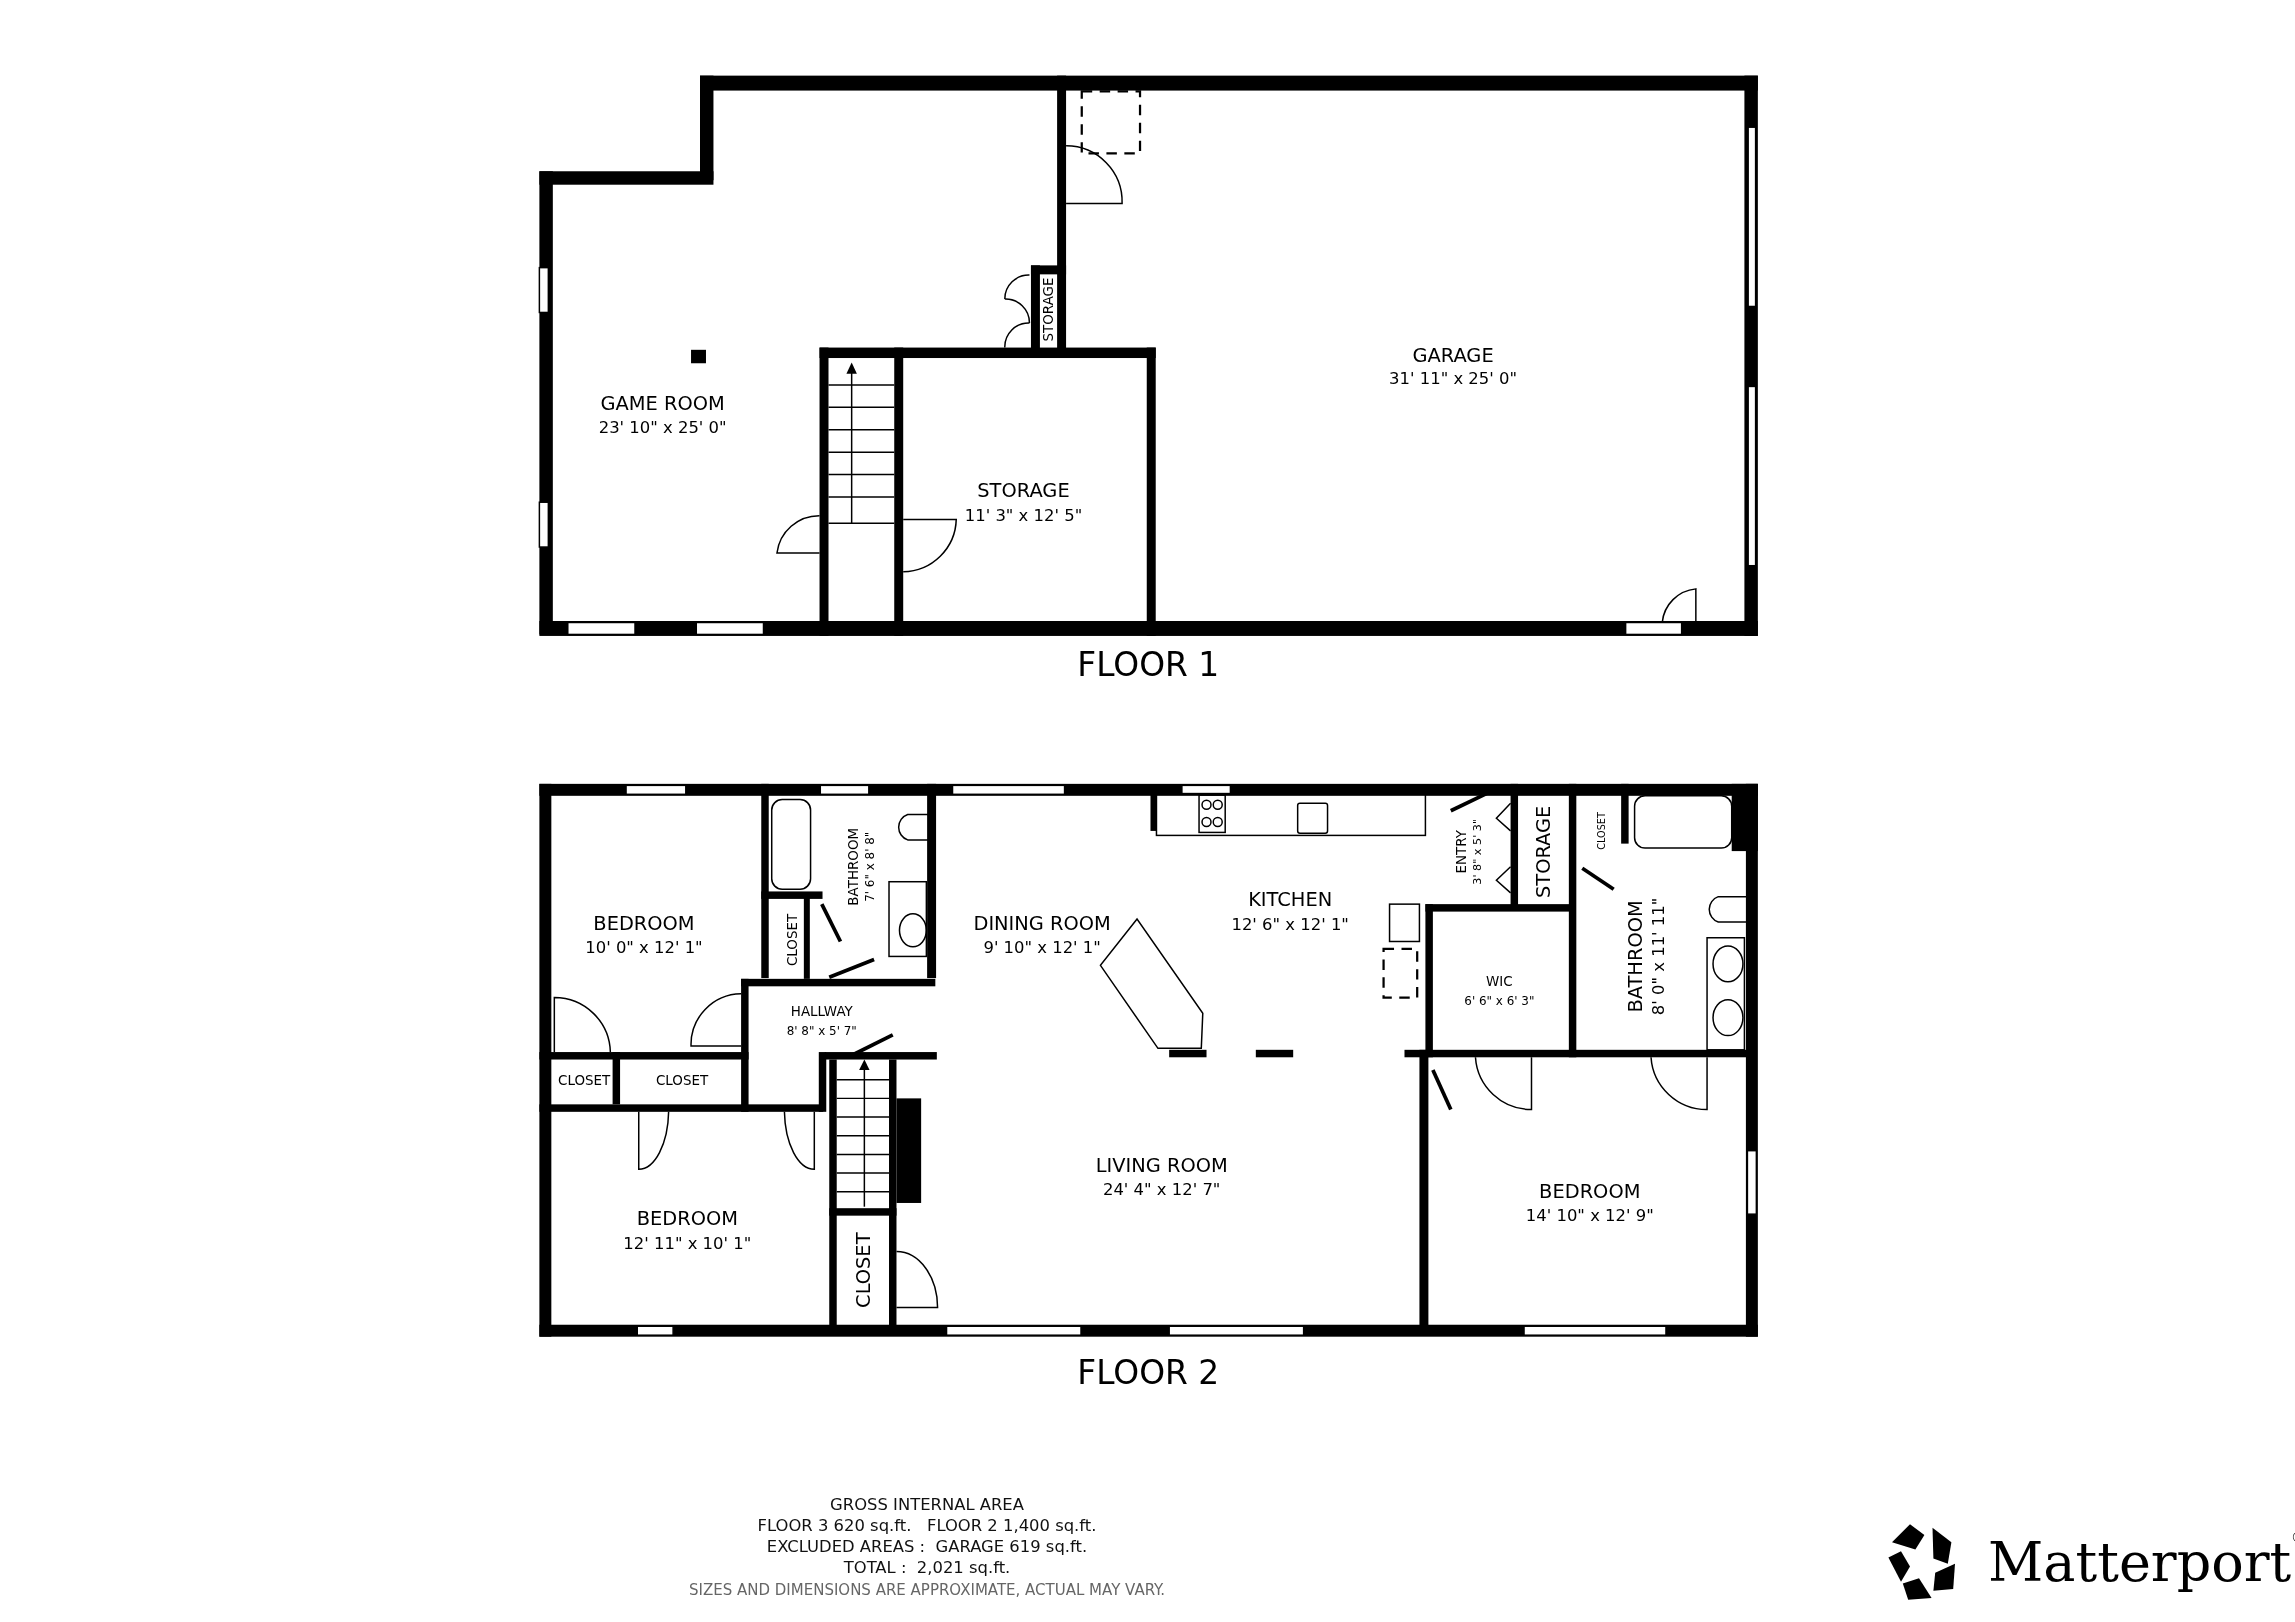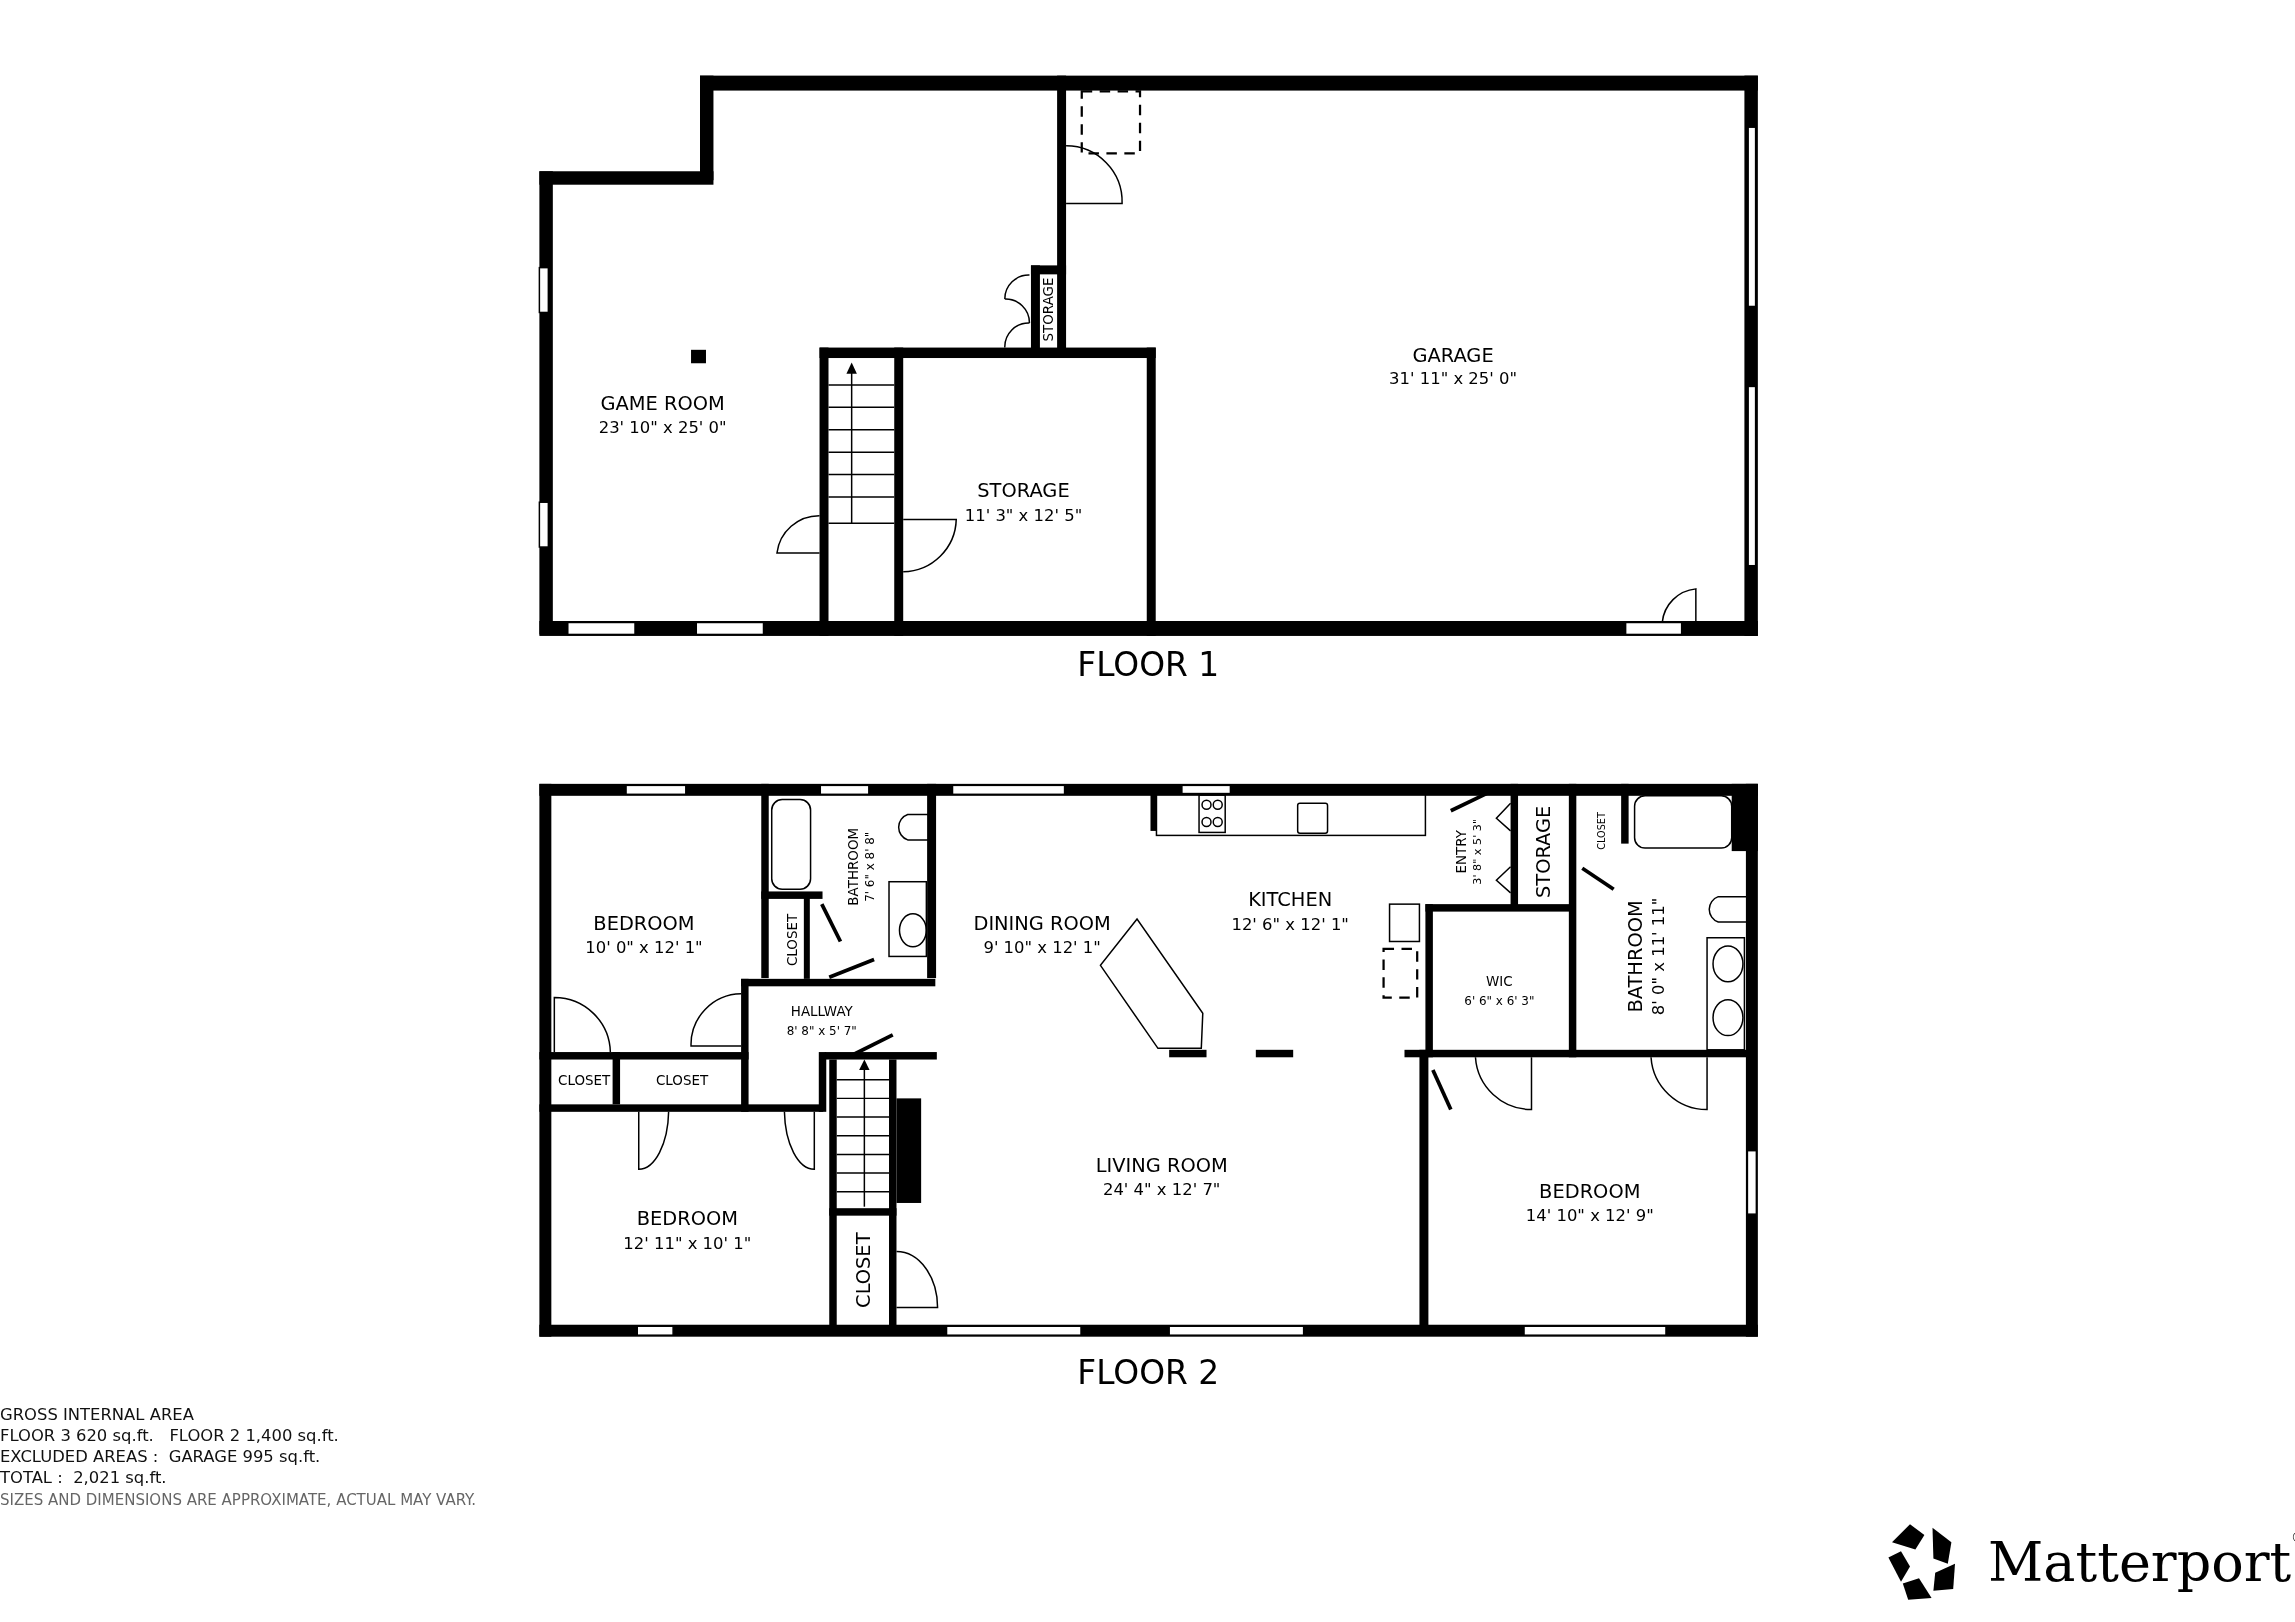--- a/index.html
+++ b/index.html
@@ -8,21 +8,21 @@
   svg { position: absolute; left: 0; top: 0; }
   .wall { fill: #000; }
   .thin { fill: none; stroke: #000; stroke-width: 2; }
   .dash { fill: none; stroke: #000; stroke-width: 3; stroke-dasharray: 14 10; }
   .win { fill: #fff; stroke: #000; stroke-width: 2; }
   .lbl { font-family: "DejaVu Sans", sans-serif; fill: #000; text-anchor: middle; }
   .room-name { font-size: 26px; }
   .room-dim { font-size: 22px; }
   .small-name { font-size: 18px; }
   .floor-title { font-size: 44px; }
-  .summary { position: absolute; left: 0; width: 1854px; top: 1404px; 
+  .summary { position: absolute; left: 0; width: 1854px; top: 1494px; text-align: center;
              font-family: "DejaVu Sans", sans-serif; }
   .summary .line { font-size: 16.4px; line-height: 21px; color: #111; }
   .summary .disclaimer { font-size: 15px; color: #666; margin-top: 3px; }
   .logo { position: absolute; left: 1883px; top: 1517px; display: flex; align-items: center; gap: 15px; }
   .logo .word { font-family: "DejaVu Serif", serif; font-size: 54px; color: #000; }
   .logo .reg { font-size: 12px; vertical-align: top; }
 </style>
 </head>
 <body>
 
@@ -208,21 +208,21 @@
     <text class="lbl room-name" x="2128" y="1603">BEDROOM</text>
     <text class="lbl room-dim" x="2128" y="1634">14' 10" x 12' 9"</text>
 
     <text class="lbl floor-title" x="1537" y="1853">FLOOR 2</text>
   </g>
 </svg>
 
 <div class="summary">
   <div class="line">GROSS INTERNAL AREA</div>
   <div class="line" style="white-space:pre">FLOOR 3 620 sq.ft.   FLOOR 2 1,400 sq.ft.</div>
-  <div class="line" style="white-space:pre">EXCLUDED AREAS :  GARAGE 995 sq.ft.</div>
+  <div class="line" style="white-space:pre">EXCLUDED AREAS :  GARAGE 619 sq.ft.</div>
   <div class="line" style="white-space:pre">TOTAL :  2,021 sq.ft.</div>
   <div class="disclaimer">SIZES AND DIMENSIONS ARE APPROXIMATE, ACTUAL MAY VARY.</div>
 </div>
 
 <div class="logo">
   <svg width="90" height="90" viewBox="0 0 100 100" style="position:static">
     <polygon points="30,8 46,20 36,36 10,28" fill="#000"></polygon>
     <polygon points="55,12 76,28 72,52 56,46" fill="#000"></polygon>
     <polygon points="6,45 20,38 30,55 20,72" fill="#000"></polygon>
     <polygon points="80,52 78,80 56,82 58,62" fill="#000"></polygon>

